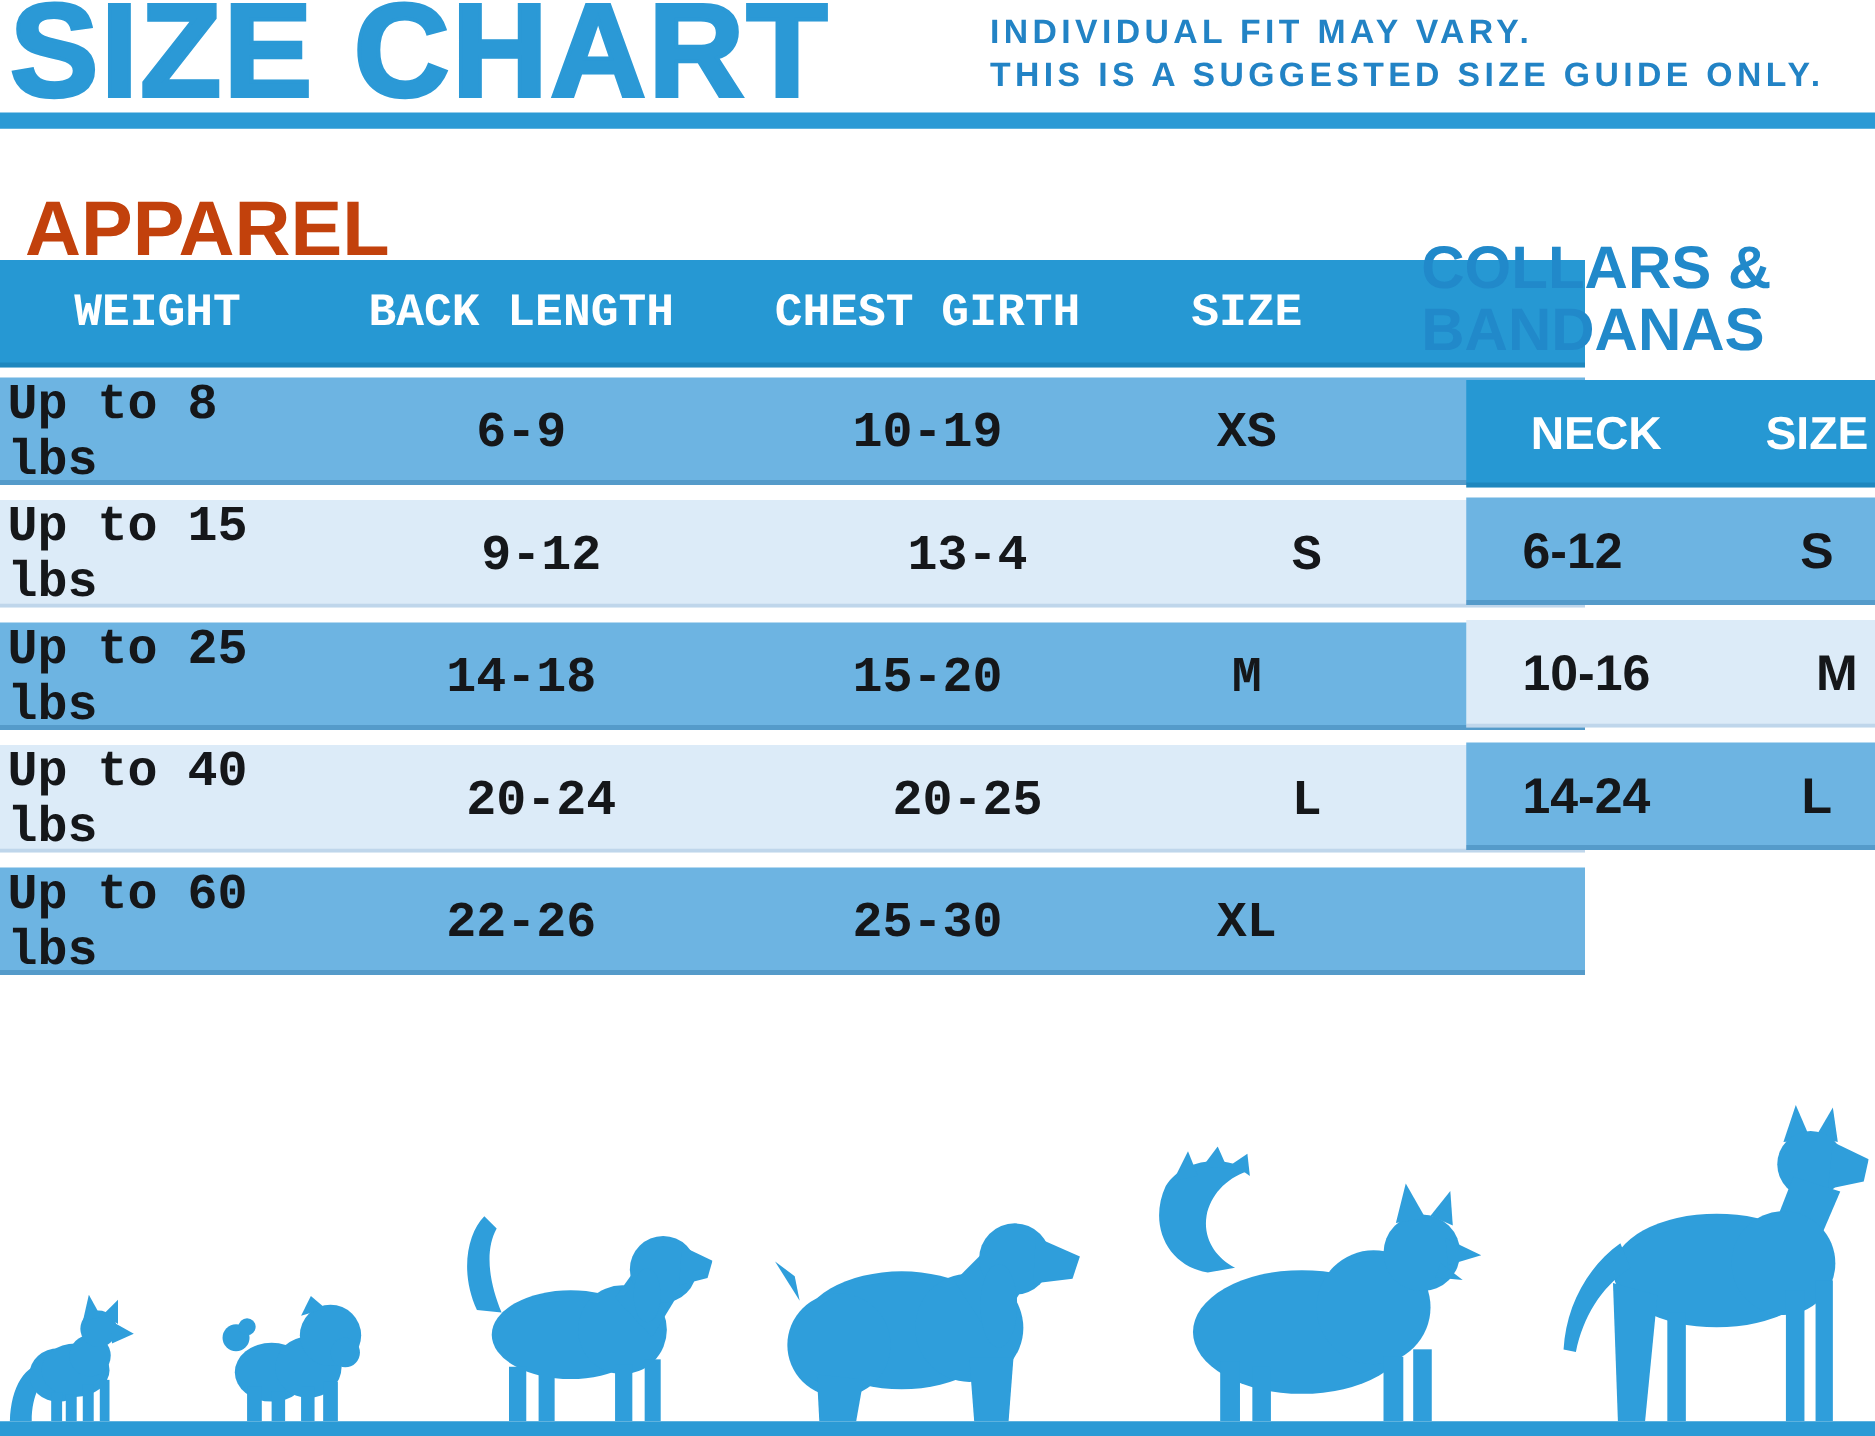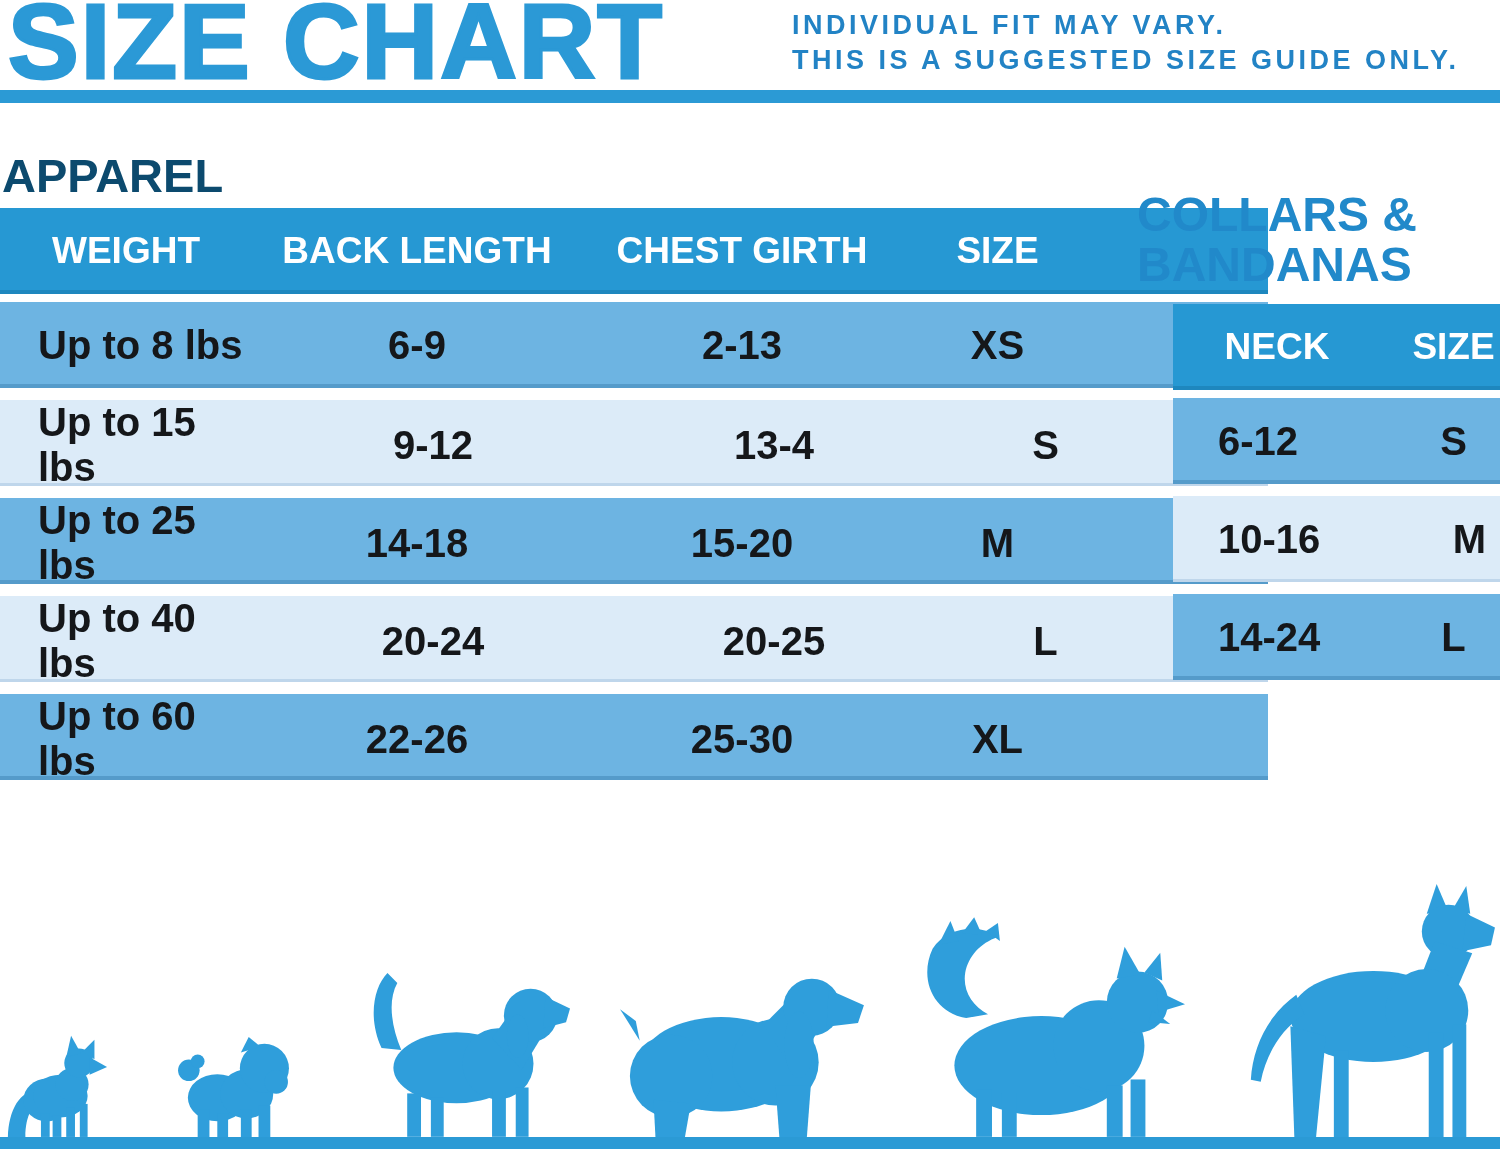--- a/index.html
+++ b/index.html
@@ -14,43 +14,43 @@
     color:#2b99d6;-webkit-text-stroke:3px #2b99d6;white-space:nowrap;
   }
   .rule{position:absolute;left:0;top:90px;width:1500px;height:13px;background:#2b9ad5;}
   .disclaimer{
     position:absolute;left:792px;top:8px;
     font-size:27px;letter-spacing:3.5px;line-height:35px;color:#2283c5;font-weight:bold;
     white-space:nowrap;
   }
   
   .apparel-heading{
-    position:absolute;left:2px;top:148px;margin:0;
-    font-size:47px;font-weight:bold;color:#0c4a6e;letter-spacing:0;
+    position:absolute;left:20px;top:148px;margin:0;
+    font-size:62px;font-weight:bold;color:#c2410c;letter-spacing:0;
   }
   .collars-heading{
     position:absolute;left:1137px;top:190px;margin:0;
     font-size:48px;font-weight:bold;color:#2189ca;line-height:50px;letter-spacing:0;
   }
   
-  .apparel-table{position:absolute;left:0;top:208px;width:1268px;}
+  .apparel-table{position:absolute;left:0;top:208px;width:1268px;font-family:Liberation Mono, monospace;}
   .collars-table{position:absolute;left:1137px;top:304px;width:353px;padding-left:36px;}
   .t-row{display:grid;align-items:center;height:86px;}
   .apparel-table .t-row{grid-template-columns:252px 330px 320px 191px;}
   .collars-table .t-row{grid-template-columns:208px 145px;}
   .t-head{
     background:#2698d3;color:#ffffff;font-size:37px;font-weight:bold;
     box-shadow:inset 0 -4px 0 rgba(0,70,110,.20);
   }
   .t-data{font-size:40px;font-weight:bold;color:#15171a;margin-top:12px;}
   .t-data.first{margin-top:8px;}
   .row-medium{background:#6db4e2;box-shadow:inset 0 -4px 0 rgba(25,90,140,.28);}
   .row-light{background:#dcebf8;box-shadow:inset 0 -3px 0 rgba(120,160,200,.28);gap:16px;}
   .cell{text-align:center;}
-  .cell.left{text-align:left;padding-left:38px;}
+  .cell.left{text-align:left;padding-left:6px;}
   .collars-table .cell.left{padding-left:45px;}
   
   .dog{position:absolute;}
   .dog *{fill:#2f9edb;}
   .ground{position:absolute;left:0;top:1137px;width:1500px;height:12px;background:#2b9ad5;}
 </style>
 </head>
 <body>
 
 <div class="page">
@@ -68,21 +68,21 @@
     <div class="t-row t-head">
       <div class="cell">WEIGHT</div>
       <div class="cell">BACK LENGTH</div>
       <div class="cell">CHEST GIRTH</div>
       <div class="cell">SIZE</div>
     </div>
 
     <div class="t-row t-data first row-medium">
       <div class="cell left">Up to 8 lbs</div>
       <div class="cell">6-9</div>
-      <div class="cell">2-13</div>
+      <div class="cell">10-19</div>
       <div class="cell">XS</div>
     </div>
     <div class="t-row t-data row-light">
       <div class="cell left">Up to 15 lbs</div>
       <div class="cell">9-12</div>
       <div class="cell">13-4</div>
       <div class="cell">S</div>
     </div>
     <div class="t-row t-data row-medium">
       <div class="cell left">Up to 25 lbs</div>

